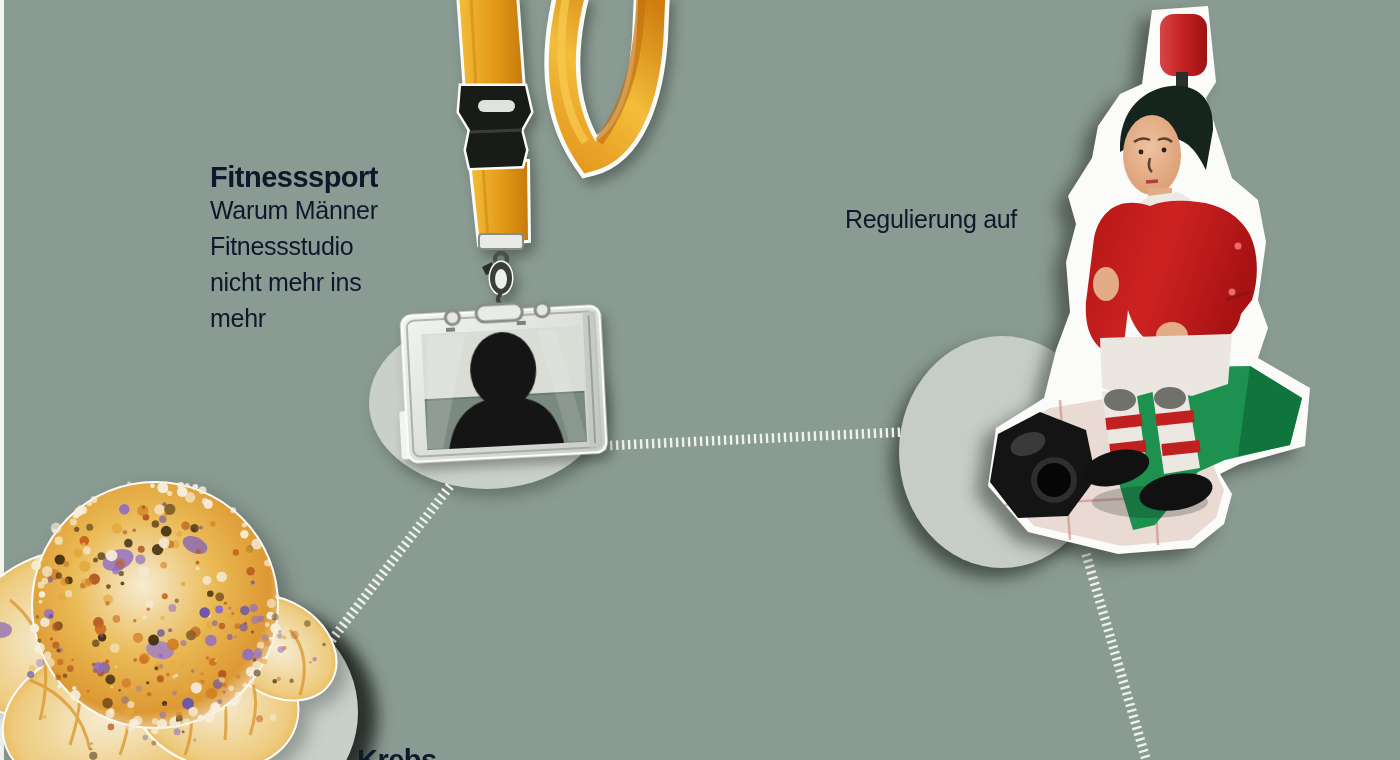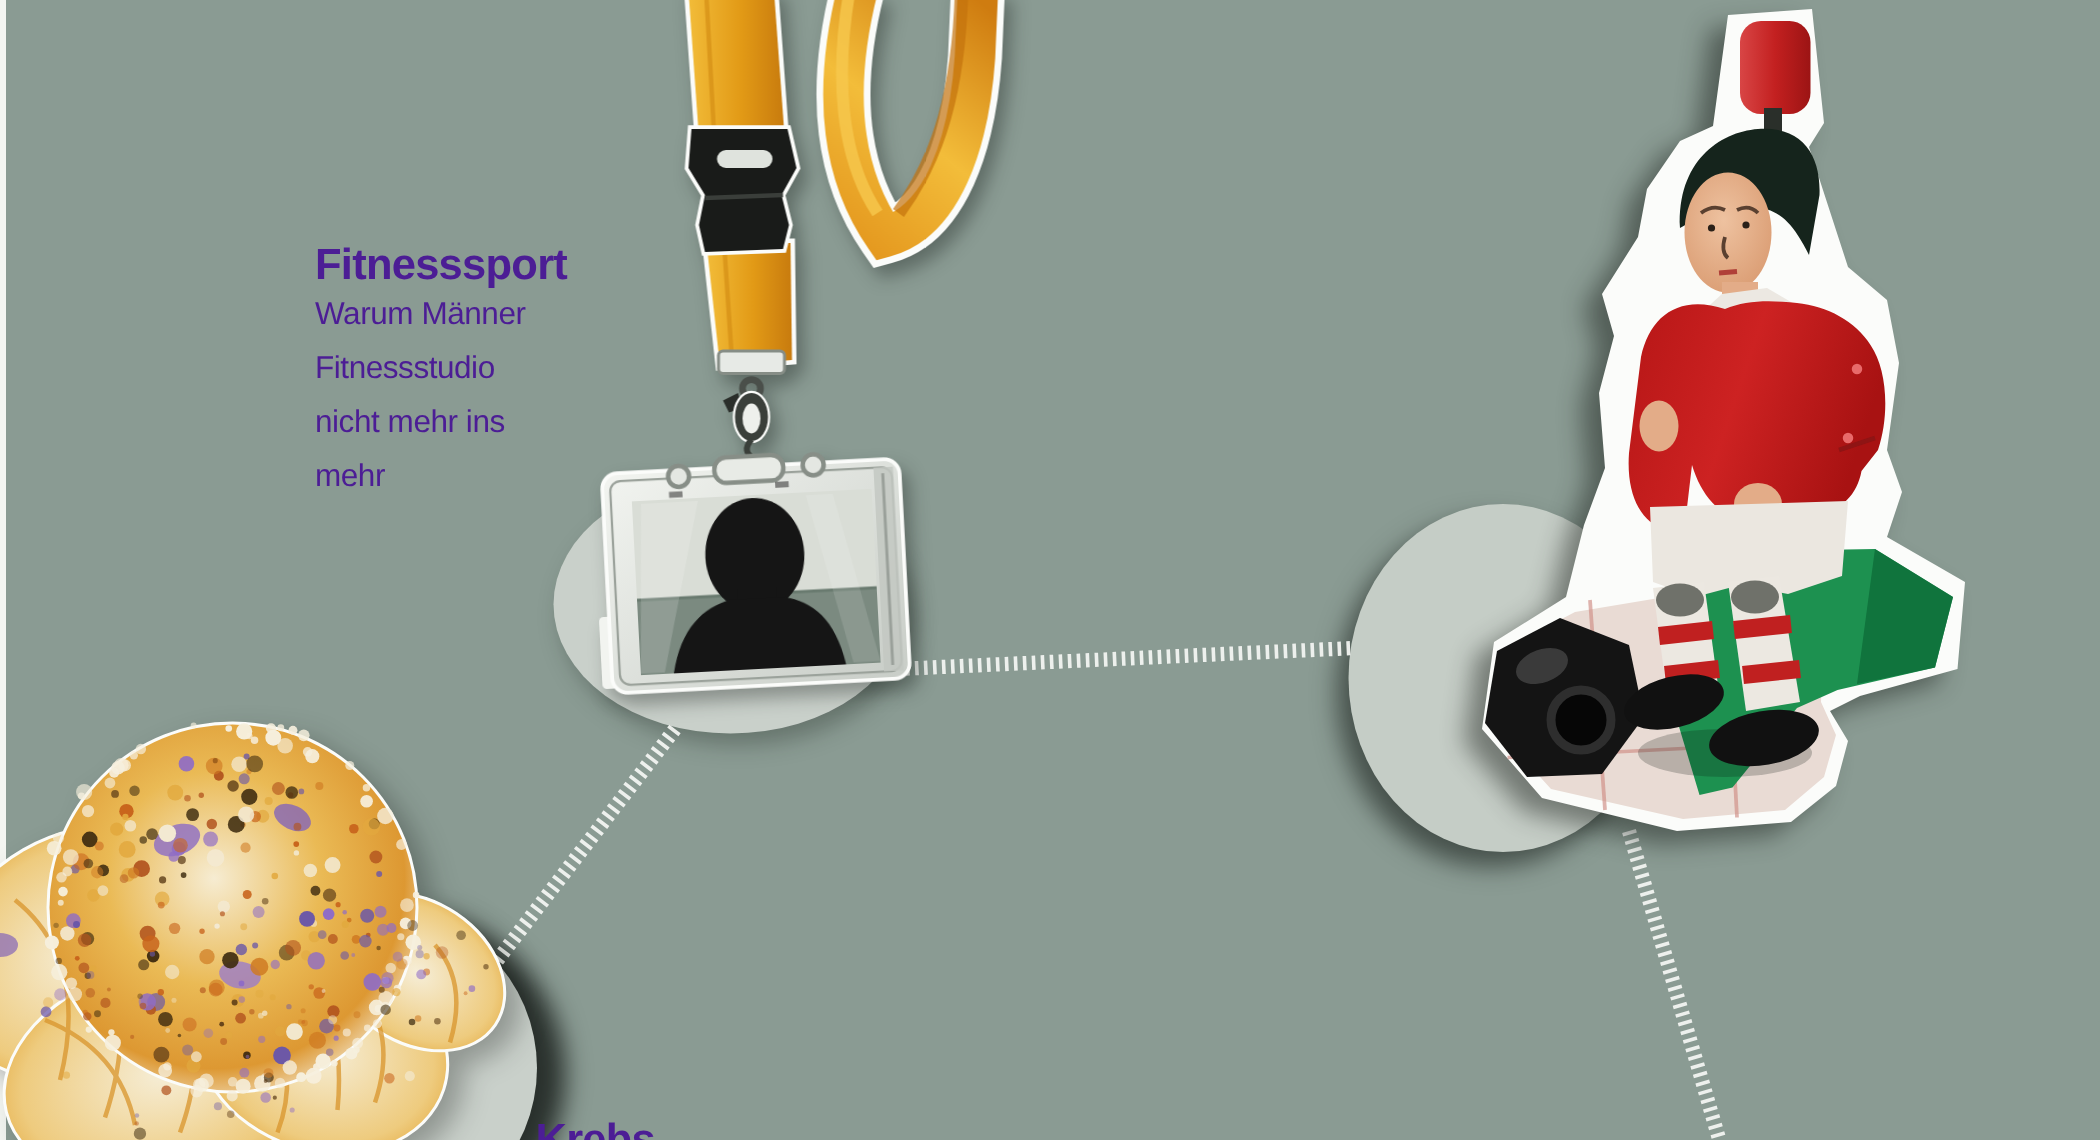--- a/index.html
+++ b/index.html
@@ -1,21 +1,21 @@
 <!DOCTYPE html>
 <html><head>
 <meta charset="utf-8">
 <style>
   html,body{margin:0;padding:0;}
   body{width:1400px;height:760px;overflow:hidden;font-family:"Liberation Sans","DejaVu Sans",sans-serif;}
   #page{position:relative;width:1400px;height:760px;overflow:hidden;background:#8a9b93;}
   #scene{position:absolute;inset:0;}
-  .topic{position:absolute;color:#4c1d95;}
+  .topic{position:absolute;color:#0f172a;}
   .topic h2{margin:0;font-size:29px;font-weight:bold;letter-spacing:-0.5px;line-height:1.05;}
-  .topic .sub{font-size:21px;font-weight:400;line-height:36px;letter-spacing:-0.3px;}
+  .topic .sub{font-size:25px;font-weight:400;line-height:36px;letter-spacing:-0.3px;}
   #topic-fitness{left:210px;top:162px;width:240px;}
   #topic-sportwetten{left:845px;top:201px;width:260px;}
   #topic-krebs{left:357px;top:745px;width:240px;}
   .sh-badge-circle{filter:drop-shadow(5px 8px 7px rgba(15,20,16,.28));}
   .sh-foos-circle{filter:drop-shadow(-8px 10px 8px rgba(15,20,16,.55));}
   .sh-cell-circle{filter:drop-shadow(19px 5px 8px rgba(10,14,11,.75));}
   .sh-lanyard{filter:drop-shadow(5px 7px 6px rgba(15,20,16,.35));}
   .sh-figure{filter:drop-shadow(-12px 9px 8px rgba(15,20,16,.45));}
   .sh-cell{filter:drop-shadow(10px 8px 9px rgba(15,20,16,.3));}
 </style>
@@ -570,20 +570,21 @@
   <div class="sub">
     <div>Warum Männer</div>
     <div>Fitnessstudio</div>
     <div>nicht mehr ins</div>
     <div>mehr</div>
   </div>
 </div>
 
 <div class="topic" id="topic-sportwetten">
   <div class="sub">
+    <div>Regulierung auf</div>
   </div>
 </div>
 
 <div class="topic" id="topic-krebs">
   <h2>Krebs</h2>
 </div>
 
 </div>
 
 </body></html>

